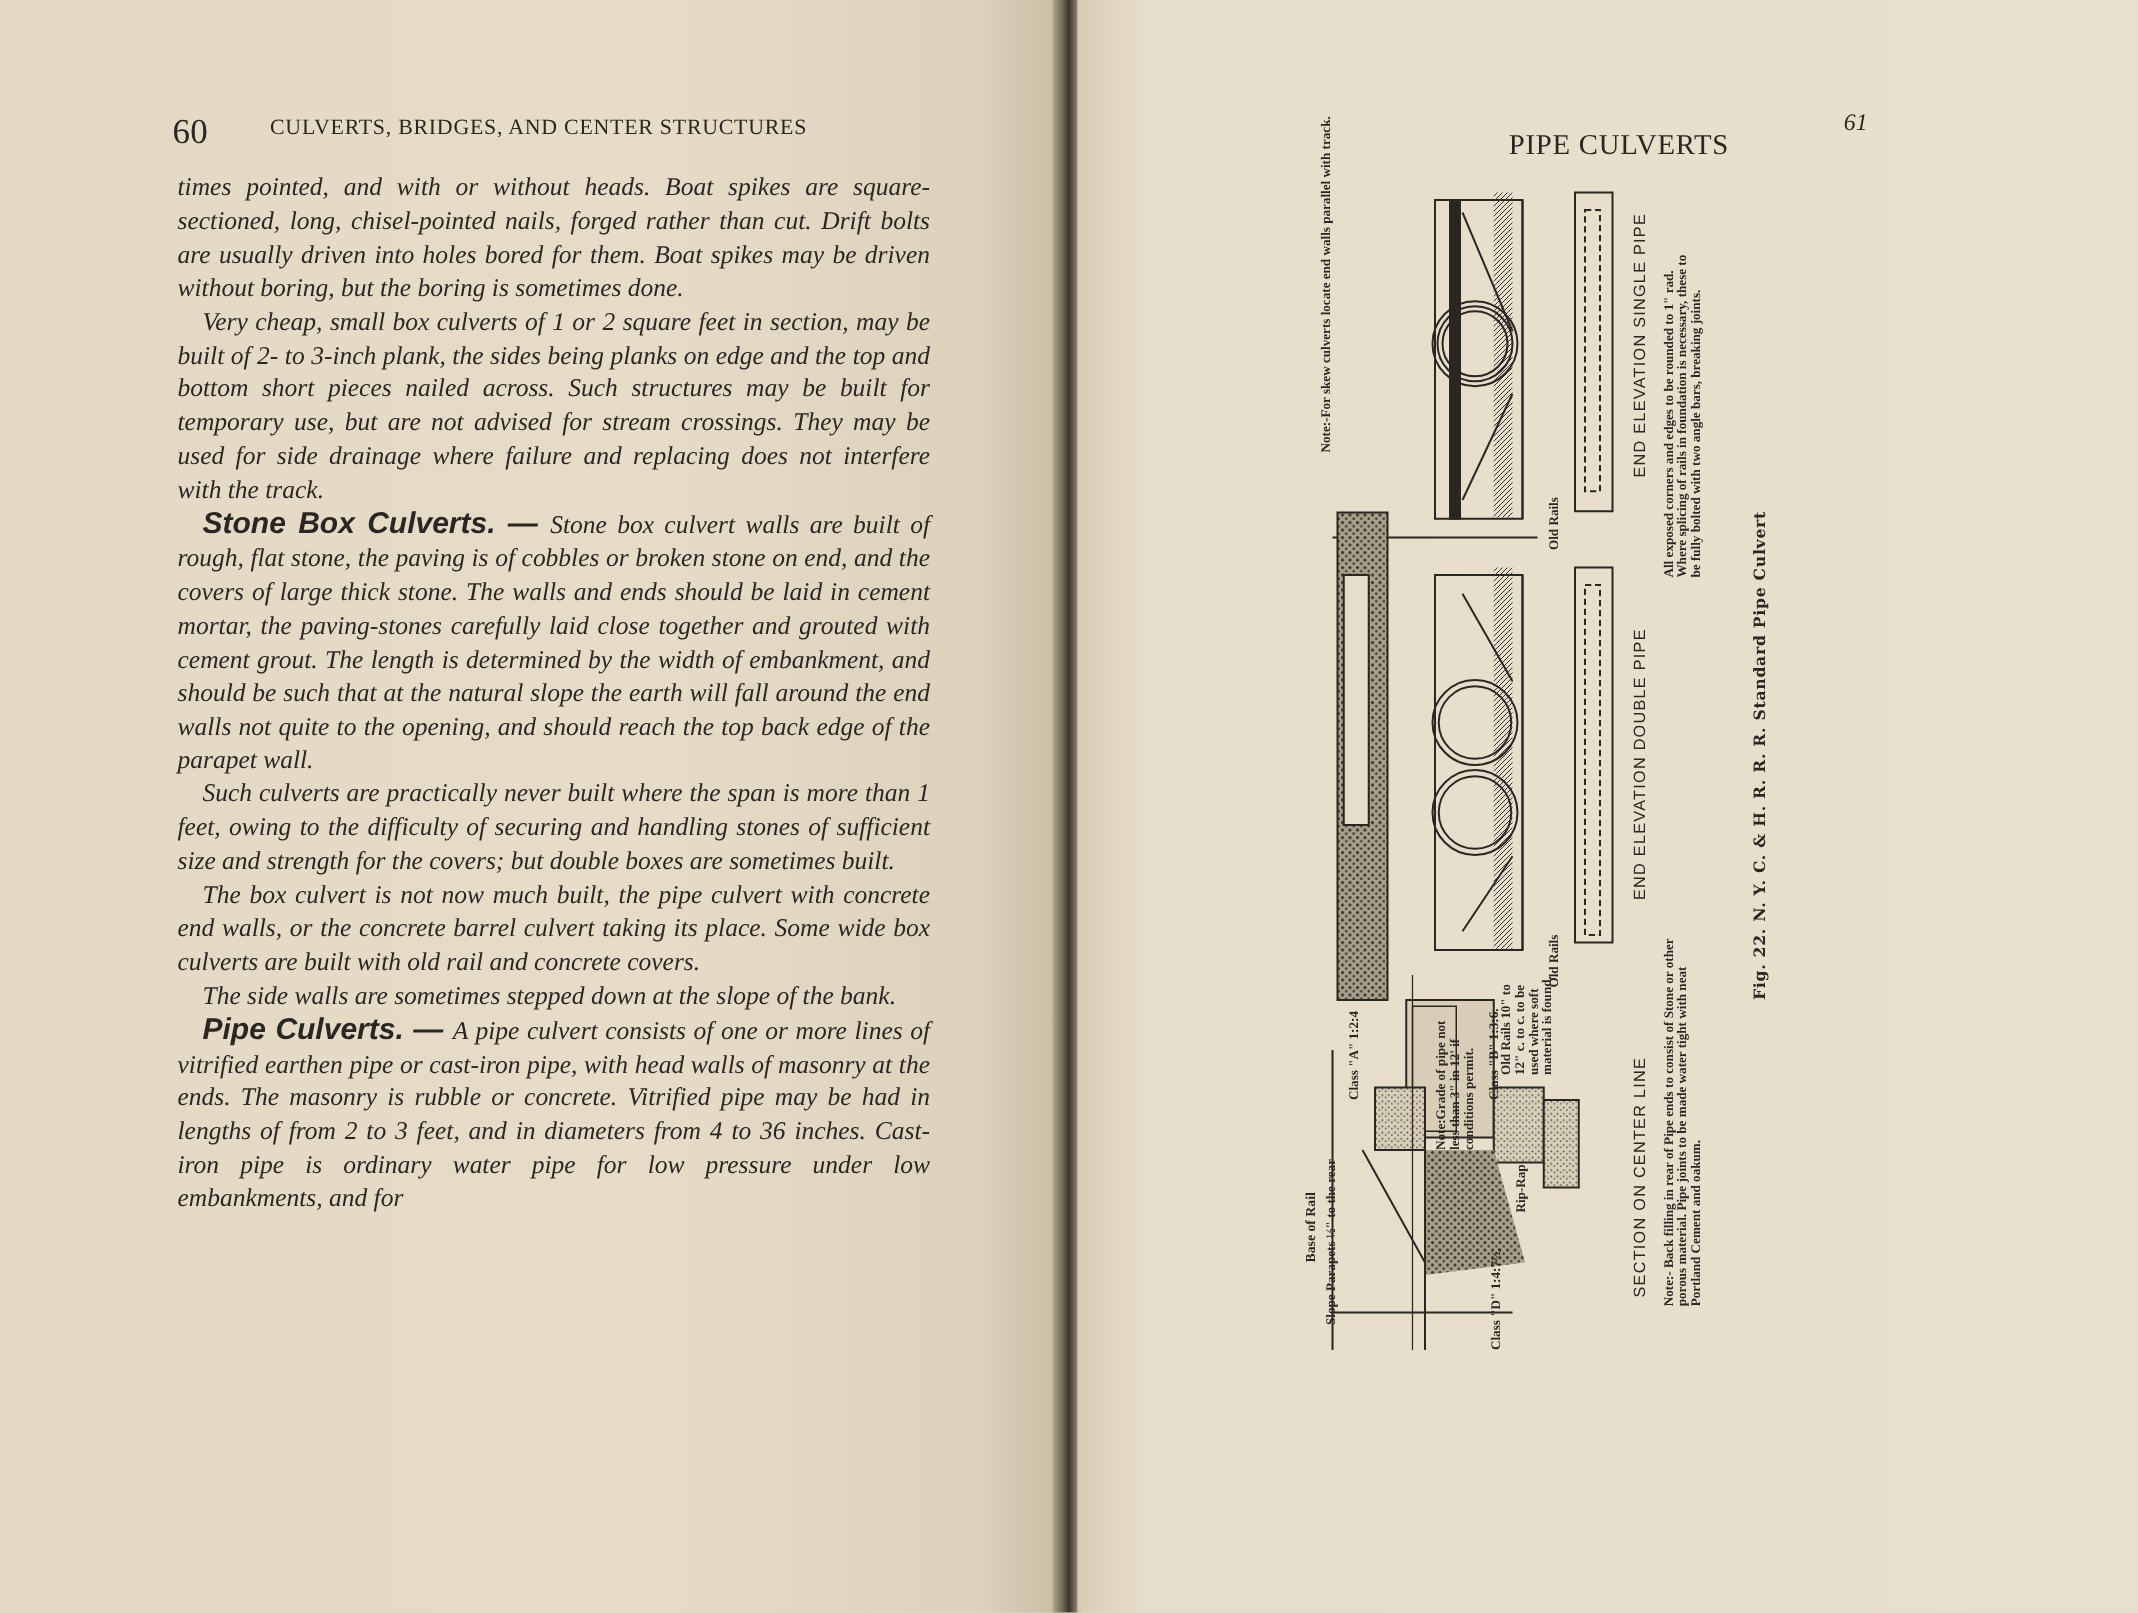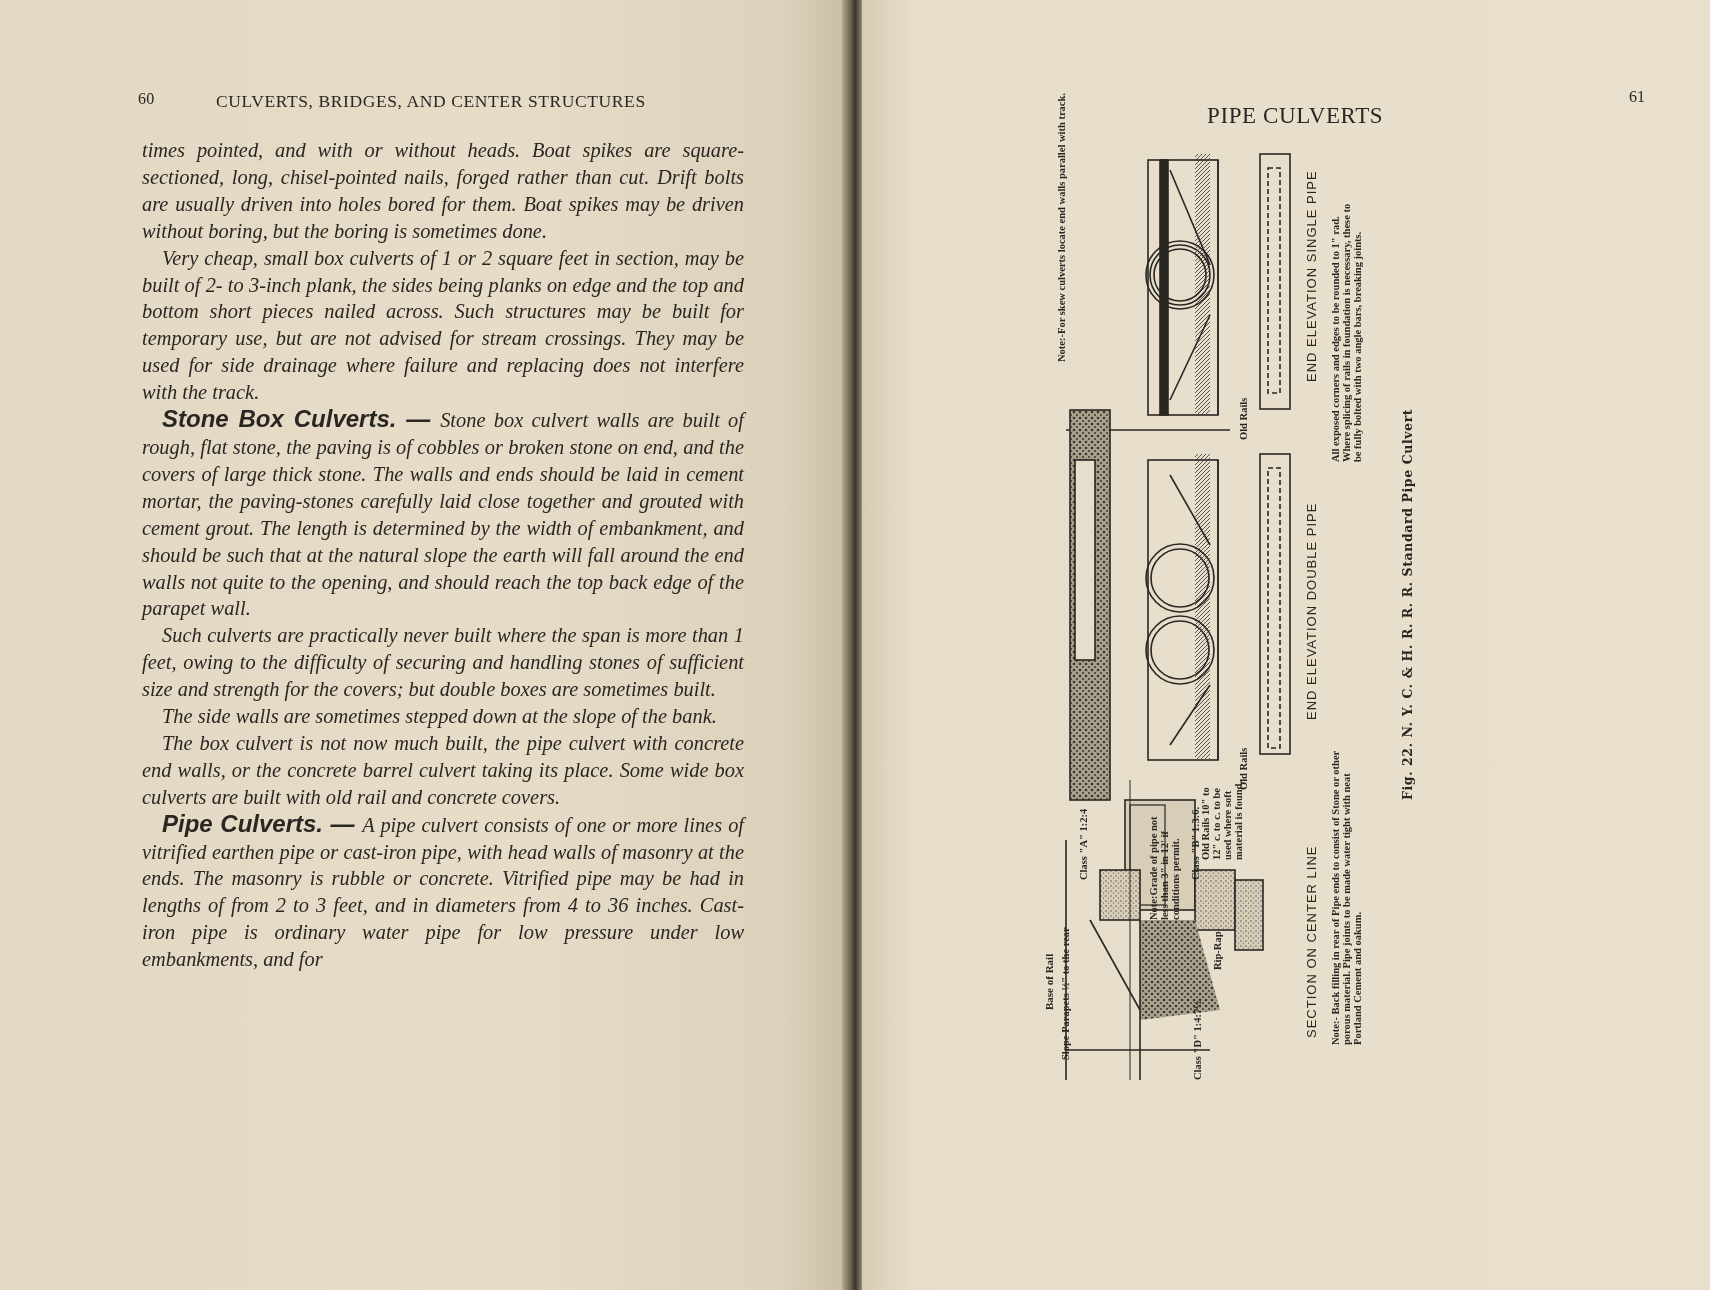--- a/index.html
+++ b/index.html
@@ -21,33 +21,33 @@
   }
   .gutter {
     position:absolute; left:842px; top:0; width:24px; height:1290px;
     background: linear-gradient(90deg, #b7a98e 0%, #6e6455 35%, #3a342c 55%, #7a6f5e 75%, #cfc3ab 100%);
   }
   
   .running-head-left {
     position:absolute; left:138px; top:90px; width:560px; height:26px;
     font-size:19px; letter-spacing:0.3px;
   }
-  .folio-left { position:absolute; left:0; top:0; font-size:16px; }
+  .folio-left { position:absolute; left:0; top:0; font-size:28px; }
   .head-title-left { position:absolute; left:78px; top:1px; font-size:17.5px; letter-spacing:0.6px; }
   .text-block {
     position:absolute; left:142px; top:137px; width:602px;
     font-size:20.4px; line-height:26.9px; text-align:justify;font-style:italic;
   }
   .text-block p { margin:0; text-indent:0; }
   .text-block p.indent { text-indent:20px; }
   .run-in { font-family:"Liberation Sans", "DejaVu Sans", sans-serif; font-weight:bold; font-size:24px; }
 
   
   .running-head-right { position:absolute; left:1195px; top:103px; font-size:23px; letter-spacing:0.6px;margin-left:12px; }
-  .folio-right { position:absolute; left:1629px; top:88px; font-size:16px; }
+  .folio-right { position:absolute; left:1475px; top:88px; font-size:19px;font-style:italic; }
 
   .figure {
     position:absolute; left:1060px; top:140px; width:540px; height:940px;
   }
   .vlabel {
     position:absolute; transform-origin:left top; transform:rotate(-90deg);
     white-space:nowrap;
   }
   .sans-caps { font-family:"Liberation Sans", "DejaVu Sans", sans-serif; font-size:13px; letter-spacing:1px; }
   .tiny { font-family:"Liberation Serif","DejaVu Serif",serif; font-size:10.5px; line-height:11px; font-weight:bold; }
@@ -60,22 +60,22 @@
   <div class="page-left">
     <div class="running-head-left">
       <span class="folio-left">60</span>
       <span class="head-title-left">CULVERTS, BRIDGES, AND CENTER STRUCTURES</span>
     </div>
     <div class="text-block">
       <p><span>times pointed, and with or without heads.  Boat spikes are square-sectioned, long, chisel-pointed nails, forged rather than cut. Drift bolts are usually driven into holes bored for them.  Boat spikes may be driven without boring, but the boring is sometimes done.</span></p>
       <p class="indent"><span>Very cheap, small box culverts of 1 or 2 square feet in section, may be built of 2- to 3-inch plank, the sides being planks on edge and the top and bottom short pieces nailed across.  Such structures may be built for temporary use, but are not advised for stream crossings.  They may be used for side drainage where failure and replacing does not interfere with the track.</span></p>
       <p class="indent"><span class="run-in">Stone Box Culverts. — </span><span>Stone box culvert walls are built of rough, flat stone, the paving is of cobbles or broken stone on end, and the covers of large thick stone.  The walls and ends should be laid in cement mortar, the paving-stones carefully laid close together and grouted with cement grout.  The length is determined by the width of embankment, and should be such that at the natural slope the earth will fall around the end walls not quite to the opening, and should reach the top back edge of the parapet wall.</span></p>
       <p class="indent"><span>Such culverts are practically never built where the span is more than 1 feet, owing to the difficulty of securing and handling stones of sufficient size and strength for the covers; but double boxes are sometimes built.</span></p>
+      <p class="indent"><span>The box culvert is not now much built, the pipe culvert with concrete end walls, or the concrete barrel culvert taking its place.  Some wide box culverts are built with old rail and concrete covers.</span></p>
       <p class="indent"><span>The side walls are sometimes stepped down at the slope of the bank.</span></p>
-      <p class="indent"><span>The box culvert is not now much built, the pipe culvert with concrete end walls, or the concrete barrel culvert taking its place.  Some wide box culverts are built with old rail and concrete covers.</span></p>
       <p class="indent"><span class="run-in">Pipe Culverts. — </span><span>A pipe culvert consists of one or more lines of vitrified earthen pipe or cast-iron pipe, with head walls of masonry at the ends.  The masonry is rubble or concrete.  Vitrified pipe may be had in lengths of from 2 to 3 feet, and in diameters from 4 to 36 inches.  Cast-iron pipe is ordinary water pipe for low pressure under low embankments, and for</span></p>
     </div>
   </div>
 
   <div class="gutter"></div>
 
   <div class="page-right"></div>
   <div class="running-head-right">PIPE CULVERTS</div>
   <div class="folio-right">61</div>
 

